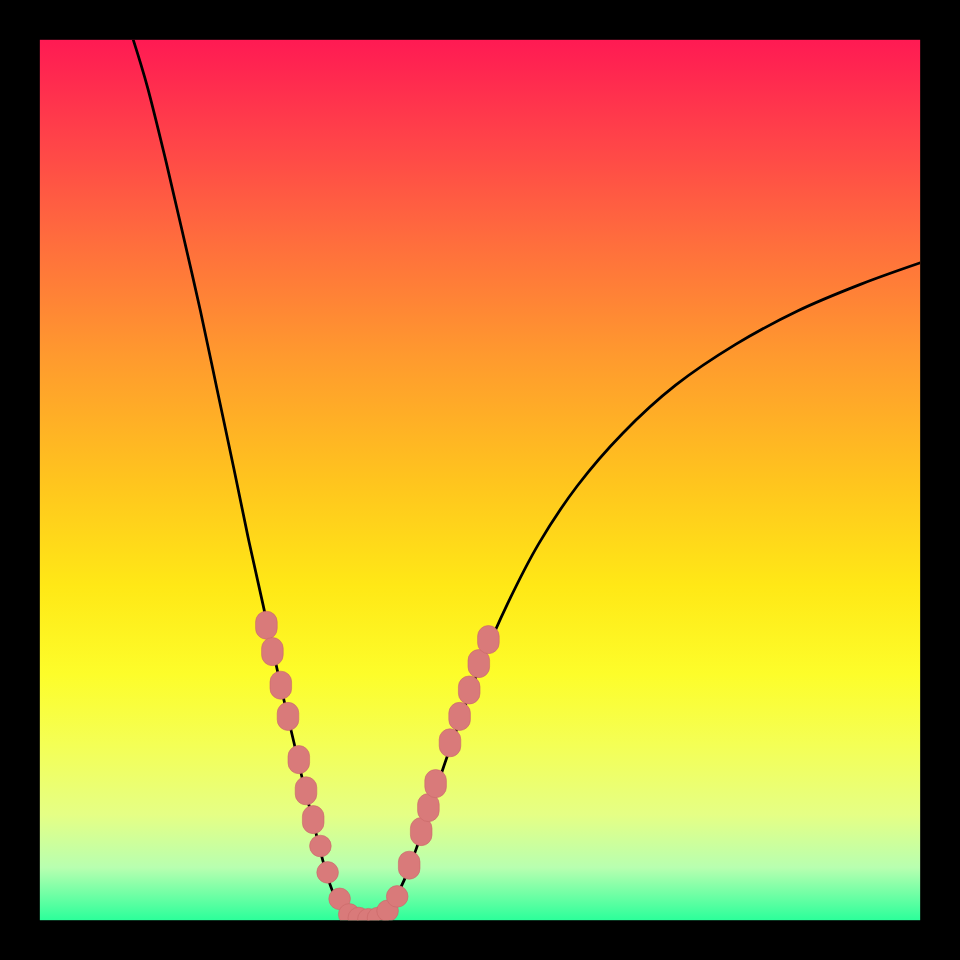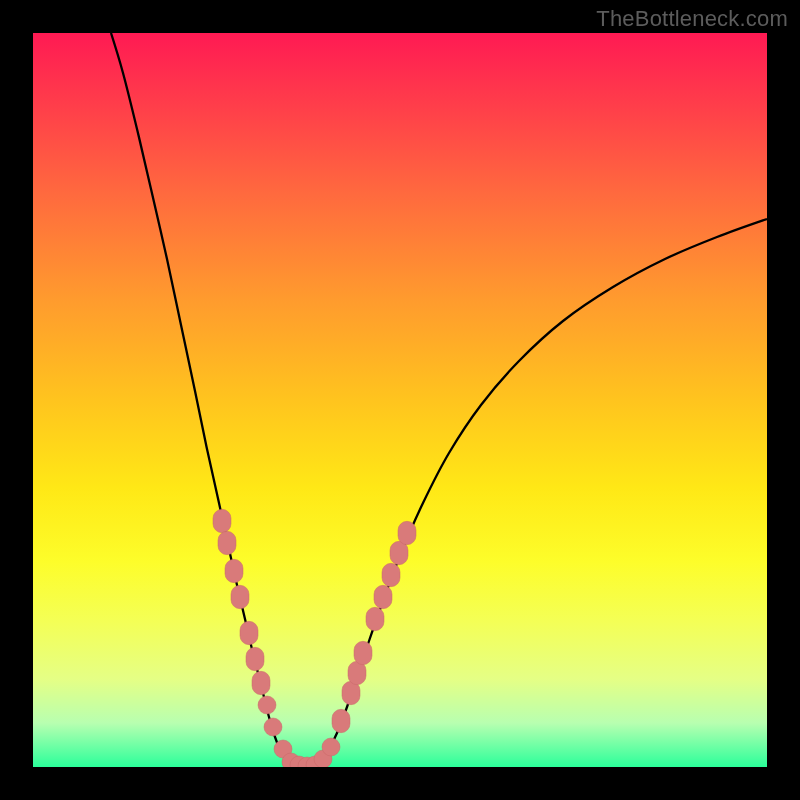--- a/index.html
+++ b/index.html
@@ -102,14 +102,13 @@
           <circle cx="250" cy="716" r="9" class="dot"></circle>
           <circle cx="258" cy="729" r="9" class="dot"></circle>
           <circle cx="266" cy="732" r="9" class="dot"></circle>
           <circle cx="274" cy="733" r="9" class="dot"></circle>
           <circle cx="282" cy="732" r="9" class="dot"></circle>
           <circle cx="290" cy="726" r="9" class="dot"></circle>
           <circle cx="298" cy="714" r="9" class="dot"></circle>
         </g>
     </svg>
   </div>
-  <div class="watermark">TheBottleneck.com</div>
 </div>
 
 </body></html>

